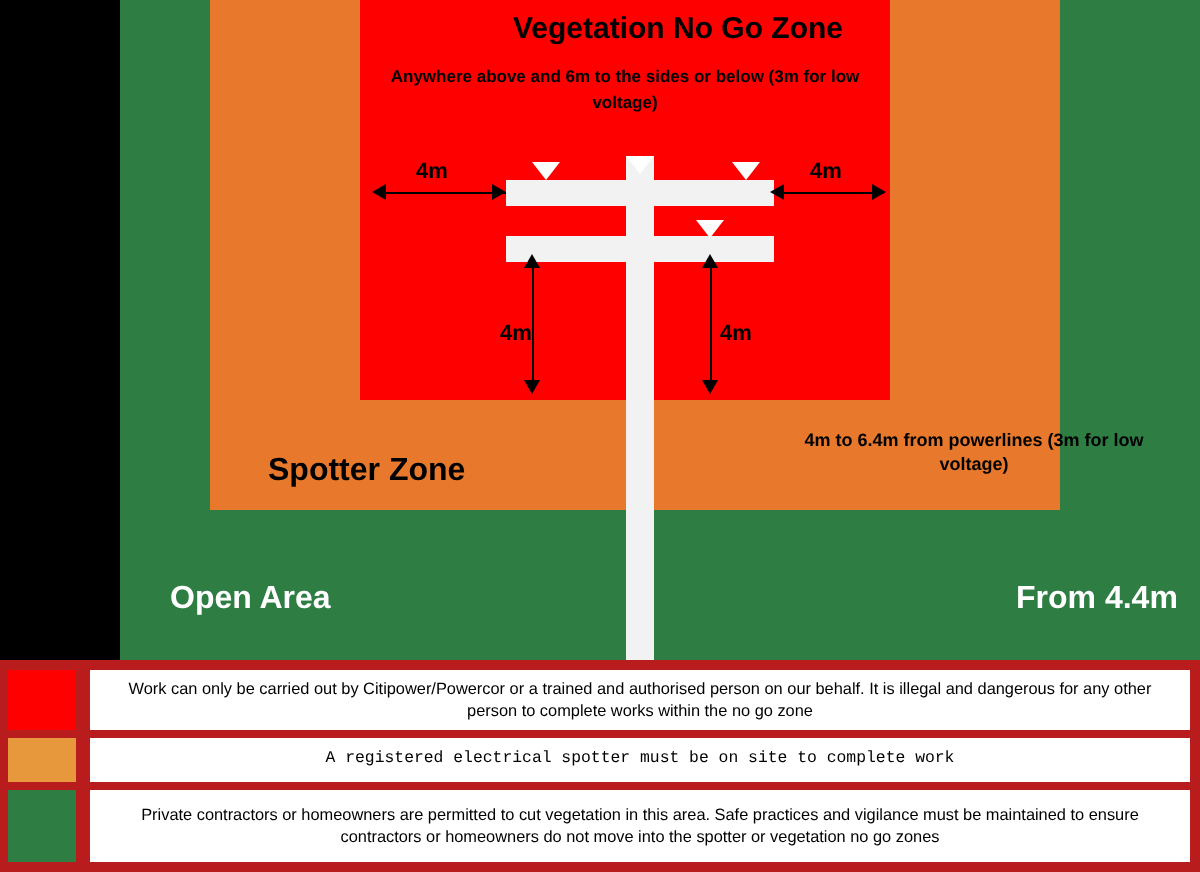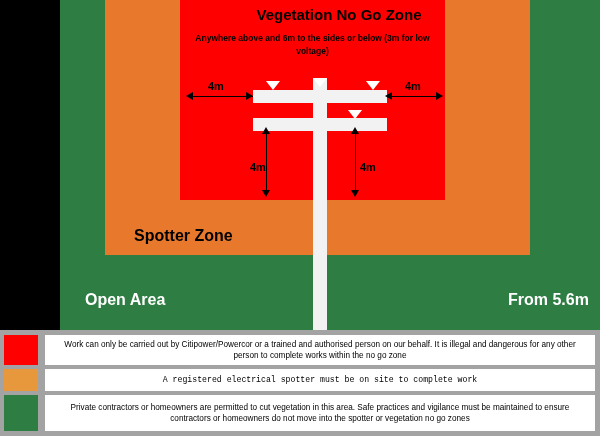--- a/index.html
+++ b/index.html
@@ -158,21 +158,21 @@
     font-size: 9px;
     font-weight: bold;
     line-height: 12px;
   }
 
   
   #legend {
     position: absolute;
     left: 0; top: 330px;
     width: 600px; height: 106px;
-    background: #a3a3a3;
+    background: #b91c1c;
   }
   .legend-row {
     position: absolute;
     left: 0;
     width: 600px;
     display: flex;
     align-items: stretch;
   }
   .swatch {
     width: 34px;
@@ -231,23 +231,24 @@
   <div class="arrowhead arrow-up" style="left:262px; top:127px;"></div>
   <div class="arrowhead arrow-down" style="left:262px; top:190px;"></div>
   <div class="dim-label" style="left:250px; top:161px;">4m</div>
 
   <div class="dim vert" style="left:355px; top:131px; height:62px;"></div>
   <div class="arrowhead arrow-up" style="left:351px; top:127px;"></div>
   <div class="arrowhead arrow-down" style="left:351px; top:190px;"></div>
   <div class="dim-label" style="left:360px; top:161px;">4m</div>
 
   <div class="zone-label" style="left:134px; top:227px;">Spotter Zone</div>
+  <div class="corner-note">4m to 6.4m from powerlines (3m for low voltage)</div>
 
   <div class="zone-label label-white" style="left:85px; top:291px;">Open Area</div>
-  <div class="zone-label label-white" style="left:508px; top:291px;">From 5.6m</div>
+  <div class="zone-label label-white" style="left:508px; top:291px;">From 4.4m</div>
 </div>
 
 <div id="legend">
   <div class="legend-row" style="top:5px; height:30px;">
     <div class="swatch" style="background:#fe0000;"></div>
     <div class="legend-text">Work can only be carried out by Citipower/Powercor or a trained and authorised person on our behalf. It is illegal and dangerous for any other person to complete works within the no go zone</div>
   </div>
   <div class="legend-row" style="top:39px; height:22px;font-family:Liberation Mono, monospace;">
     <div class="swatch" style="background:#e8983c;"></div>
     <div class="legend-text">A registered electrical spotter must be on site to complete work</div>

